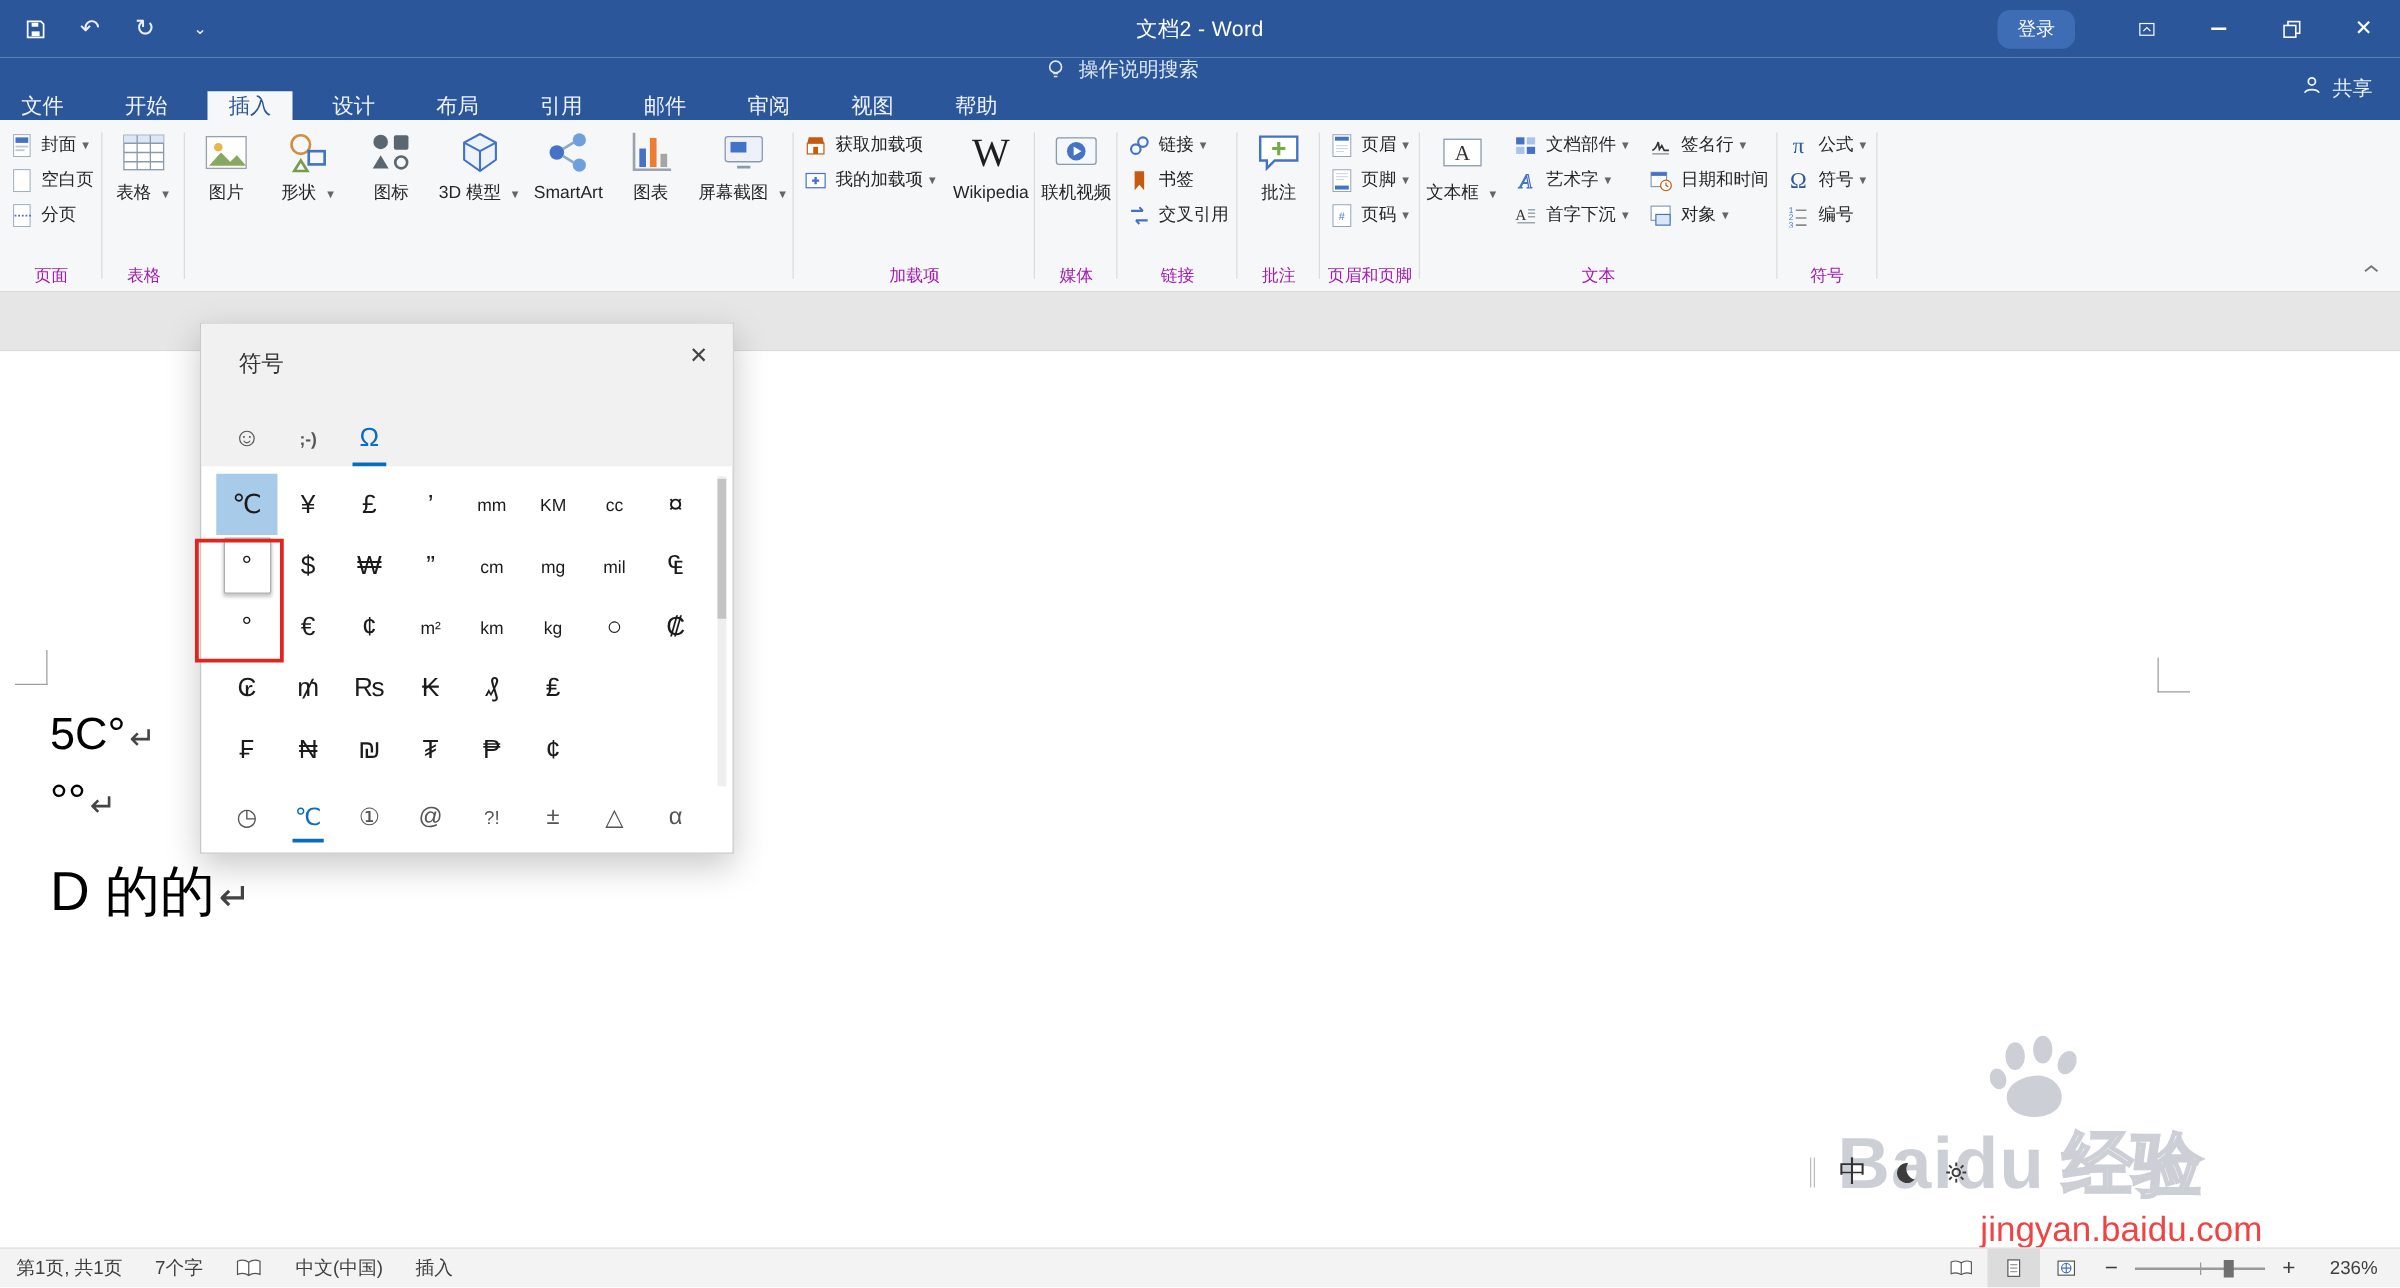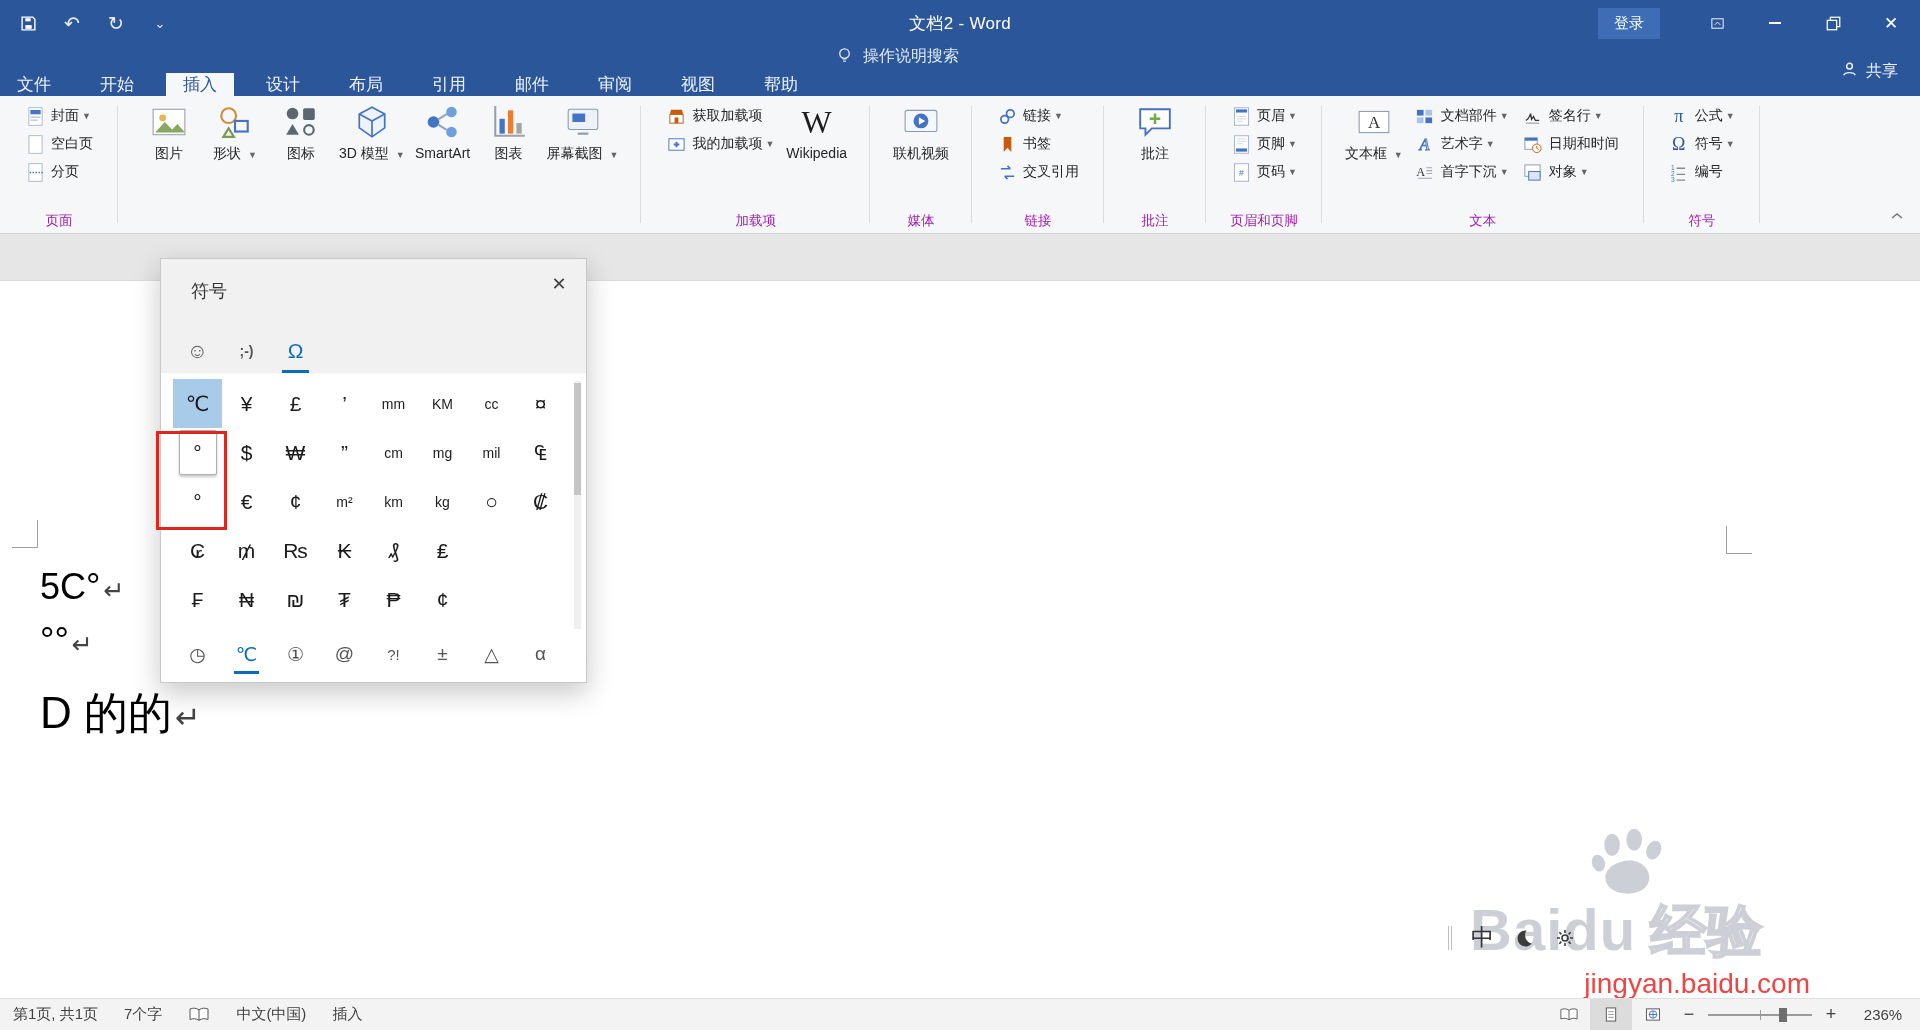--- a/index.html
+++ b/index.html
@@ -7,37 +7,37 @@
 body{position:relative;overflow:hidden;background:#fff;font-family:"Liberation Sans","DejaVu Sans",sans-serif;color:#222;}
 
 
 .titlebar{position:absolute;top:0;left:0;right:0;height:46px;background:#2b579a;display:flex;align-items:center;color:#fff;z-index:30;}
 .qat{display:flex;align-items:center;gap:20px;padding-left:16px;font-size:19px;}
 .qbtn{display:flex;align-items:center;justify-content:center;width:24px;height:24px;color:#e8eefb;cursor:pointer;}
 .qbtn svg{width:17px;height:17px;}
 .qat-more{font-size:13px;}
 .win-title{position:absolute;left:50%;transform:translateX(-50%);font-size:17px;letter-spacing:.3px;white-space:nowrap;}
 .title-right{margin-left:auto;display:flex;align-items:center;height:100%;}
-.signin{background:#3f6db5;padding:6px 16px;font-size:15px;margin-right:28px;cursor:pointer;}
+.signin{background:#3f6db5;padding:6px 16px;font-size:15px;margin-right:28px;cursor:pointer;border-radius:10px;}
 .wbtn{width:58px;height:46px;display:flex;align-items:center;justify-content:center;color:#fff;font-size:17px;cursor:pointer;}
 .wbtn svg{width:15px;height:15px;}
 .min-bar{width:12px;height:2px;background:#fff;display:block;}
 
 
 .tabsrow{position:absolute;top:46px;left:0;right:0;height:50px;background:#2b579a;display:flex;align-items:stretch;color:#eef3fb;z-index:29;}
 .rtab{display:flex;align-items:center;padding:0 17px;font-size:17px;cursor:pointer;}
 .rtab.active{background:#f6f7f9;color:#2b579a;}
 .tellme{display:flex;gap:9px;margin-left:20px;font-size:16px;color:#dfe8f5;cursor:text;}
 .tellme svg{width:19px;height:19px;}
 .share{margin-left:auto;display:flex;align-items:center;gap:7px;padding-right:22px;font-size:16px;cursor:pointer;}
 .share svg{width:19px;height:19px;}
 
 
 .ribbon{position:absolute;top:96px;left:0;right:0;height:138px;background:#f6f7f9;border-bottom:1px solid #d2d2d2;display:flex;align-items:stretch;z-index:28;}
-.group{position:relative;display:flex;flex-direction:column;padding:2px 18px 0;}
+.group{position:relative;display:flex;flex-direction:column;padding:2px 0 0;}
 .group::after{content:"";position:absolute;right:0;top:10px;bottom:10px;width:1px;background:#dcdcdc;}
 .group-body{flex:1;display:flex;align-items:flex-start;}
 .group-label{height:23px;line-height:21px;text-align:center;font-size:13.5px;color:#a21caf;}
 .btn-large{display:flex;flex-direction:column;align-items:center;min-width:66px;max-width:84px;padding:5px 5px 0;font-size:14px;line-height:16px;color:#262626;text-align:center;cursor:pointer;}
 .ic-lg{width:38px;height:38px;margin-bottom:4px;display:flex;align-items:center;justify-content:center;}
 .ic-lg svg{width:36px;height:36px;}
 .stack{display:flex;flex-direction:column;padding-top:4px;}
 .btn-small{display:flex;align-items:center;height:28px;padding:0 7px;font-size:14px;color:#262626;cursor:pointer;white-space:nowrap;}
 .ic-sm{width:20px;height:20px;margin-right:6px;display:flex;align-items:center;justify-content:center;}
 .ic-sm svg{width:19px;height:19px;}
@@ -218,20 +218,35 @@
             </div>
           </div>
         </div>
         <div class="group-label">页面</div>
       </div>
       <div class="group">
         <div class="group-body">
           <div class="btn-large">
             <span class="ic-lg">
               <svg viewBox="0 0 34 34">
+                <rect x="2" y="4" width="30" height="26" fill="#fff" stroke="#8a9bb0"></rect>
+                <rect x="2" y="4" width="30" height="6" fill="#dde6f2"></rect>
+                <path d="M2 10h30M2 17h30M2 24h30M12 4v26M22 4v26" stroke="#8a9bb0" fill="none"></path>
+              </svg>
+            </span>
+            <span class="lbl">表格 <span class="dd">▼</span></span>
+          </div>
+        </div>
+        <div class="group-label">表格</div>
+      </div>
+      <div class="group">
+        <div class="group-body">
+          <div class="btn-large">
+            <span class="ic-lg">
+              <svg viewBox="0 0 34 34">
                 <rect x="2" y="5" width="30" height="24" fill="#fefefe" stroke="#98a0a8"></rect>
                 <circle cx="11" cy="13" r="3.2" fill="#eab54e"></circle>
                 <path d="M4 27l9-10 7 7 5-5 7 8z" fill="#86a95f"></path>
               </svg>
             </span>
             <span class="lbl">图片</span>
           </div>
           <div class="btn-large">
             <span class="ic-lg">
               <svg viewBox="0 0 34 34">

